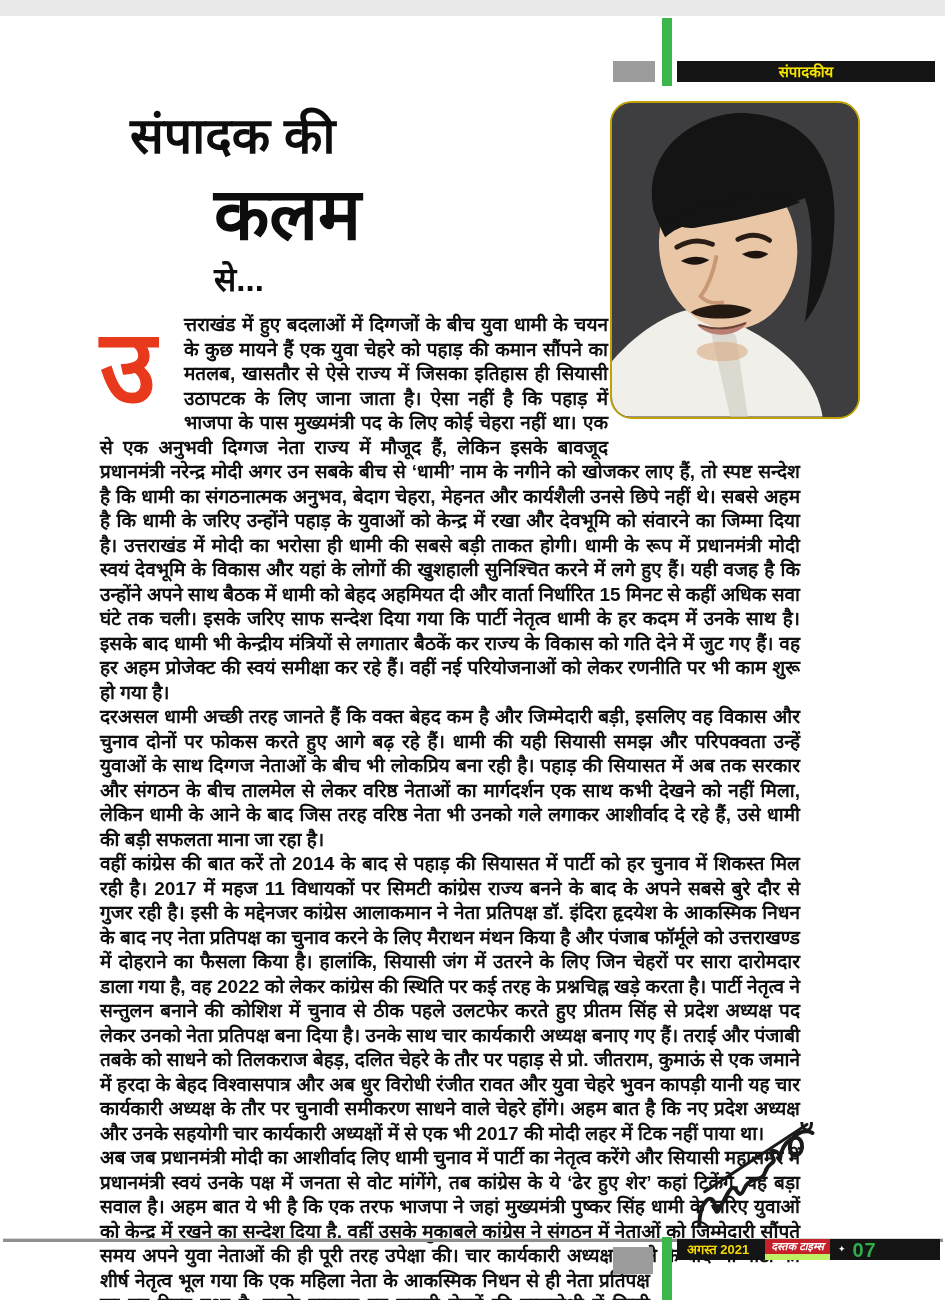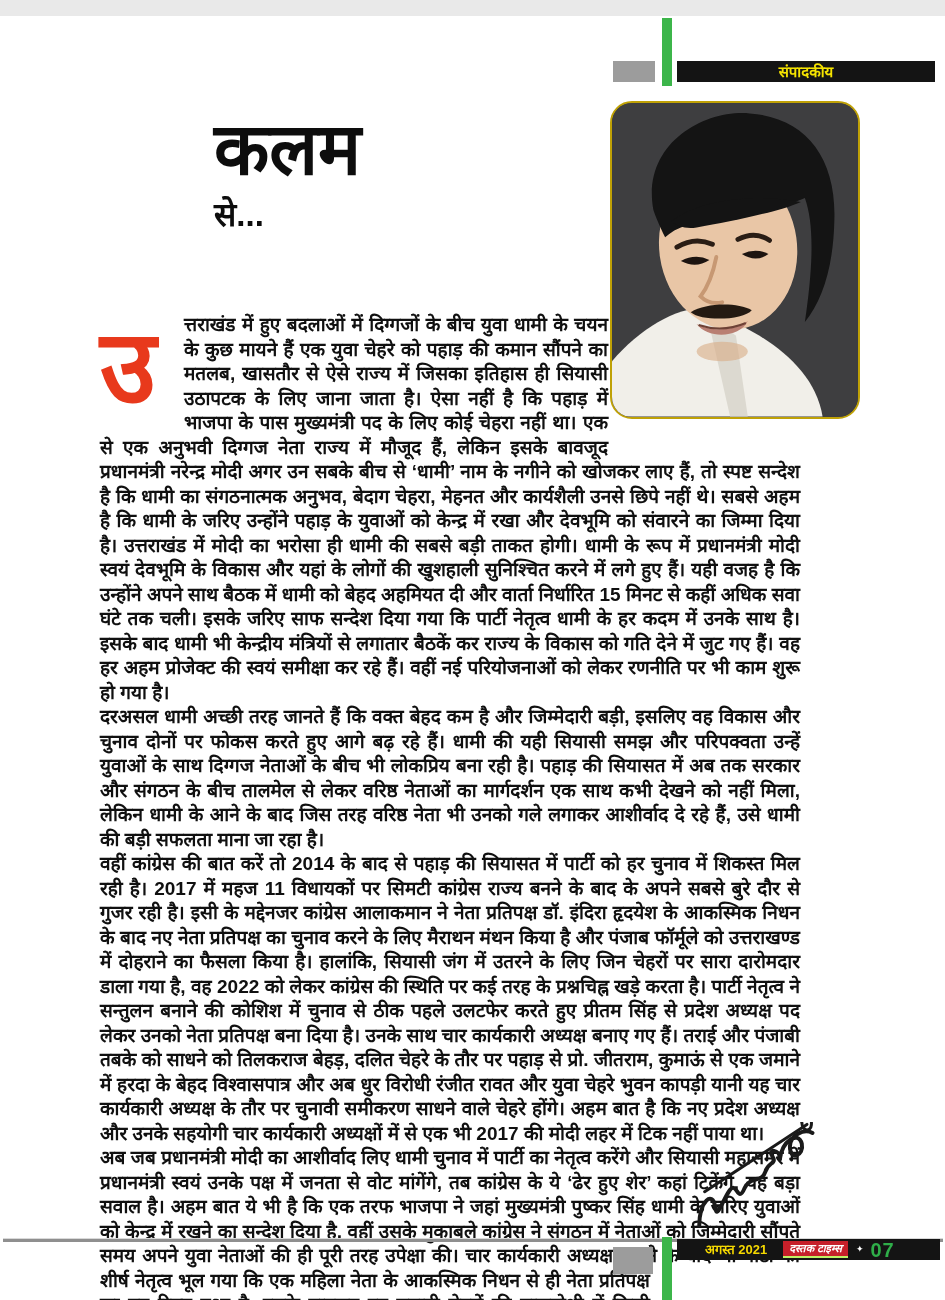--- a/index.html
+++ b/index.html
@@ -45,42 +45,43 @@
   
   .signature{position:absolute;left:672px;top:1106px;width:175px;height:105px;}
   .signature svg{width:100%;height:100%;}
   
   .footer-line{position:absolute;left:3px;top:1222px;width:940px;height:3px;
     background:#8f8f8f;border-top:1px solid #d9d9d9;}
   .deco-gray.bottom{left:613px;top:1231px;width:40px;height:27px;}
   .deco-green.bottom{left:662px;top:1221px;width:10px;height:77px;}
   .footer-bar{
     position:absolute;left:677px;top:1223px;width:263px;height:21px;background:#141414;
-    display:flex;align-items:center;box-sizing:border-box;padding-left:28px;
+    display:flex;align-items:center;box-sizing:border-box;padding-left:10px;
   }
   .footer-bar .month{color:#f5d800;font-size:13px;font-weight:bold;line-height:1;}
   .footer-bar .mag-badge{
     margin-left:16px;background:#c6202a;color:#ffffff;font-size:11px;font-weight:bold;
-    font-style:italic;line-height:1;padding:2px 6px 2px 6px;border-bottom:2px solid #bef264;
+    font-style:italic;line-height:1;padding:2px 6px 2px 6px;border-bottom:6px solid #bef264;
   }
   .footer-bar .diamond{color:#ffffff;font-size:9px;margin-left:8px;line-height:1;}
   .footer-bar .pagenum{color:#2fae49;font-size:20px;font-weight:bold;margin-left:7px;line-height:1;letter-spacing:1px;}
 </style>
 </head>
 <body>
 
 <div class="page">
 
   <div class="deco-gray top"></div>
   <div class="deco-green top"></div>
   <div class="section-bar">
     <span>संपादकीय</span>
   </div>
 
   <div class="title">
+    <div class="t1">संपादक की</div>
     <div class="t2">
       <span class="big">कलम</span>
       <span class="small">से...</span>
     </div>
   </div>
 
   <div class="photo">
     <svg viewBox="0 0 250 318">
       <rect x="0" y="0" width="250" height="318" fill="#3e3e40"></rect>
 

